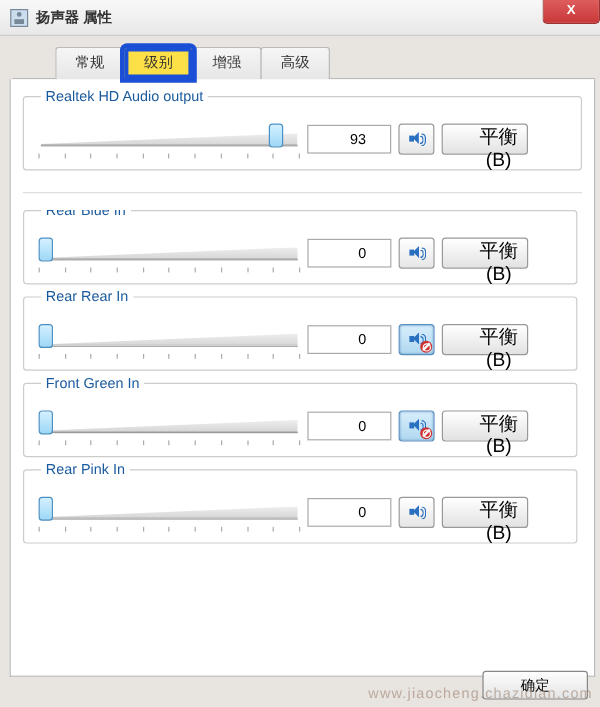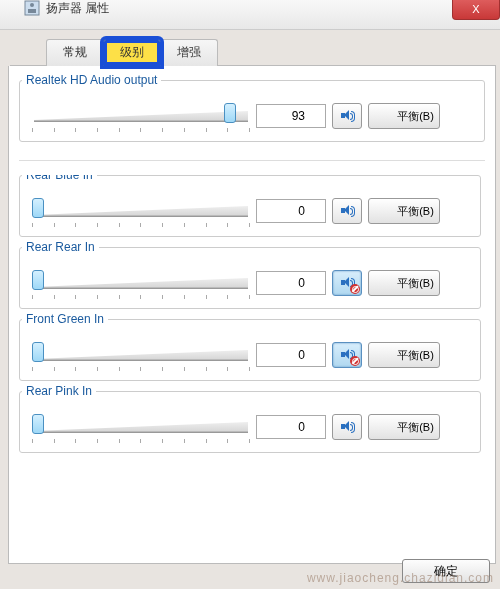--- a/index.html
+++ b/index.html
@@ -1,39 +1,39 @@
 <!DOCTYPE html>
 <html><head>
 <meta charset="utf-8">
 <style>
 * { box-sizing: border-box; margin: 0; padding: 0; font-family: "Microsoft YaHei", "Segoe UI", Tahoma, sans-serif; }
 body { width: 500px; height: 589px; background: #e8e4e0; position: relative; overflow: hidden; }
 
 
-.titlebar { height: 30px; background: linear-gradient(to bottom, #f8f8f8, #e8e8e8); display: flex; padding-left: 24px; border-bottom: 1px solid #ccc; position: relative; }
+.titlebar { height: 30px; background: linear-gradient(to bottom, #f8f8f8, #e8e8e8); display: flex; align-items: center; padding-left: 8px; border-bottom: 1px solid #ccc; position: relative; font-weight: bold; }
 .titlebar .icon { width: 16px; height: 16px; margin-right: 6px; }
 .titlebar .title { font-size: 12px; color: #333; }
 .closebtn { position: absolute; right: 0; top: -2px; width: 48px; height: 22px; background: linear-gradient(to bottom, #e06060, #c83838); border: 1px solid #a03030; border-top: none; border-radius: 0 0 4px 4px; display: flex; align-items: center; justify-content: center; color: #fff; font-size: 11px; cursor: pointer; }
 
 
 .winbody { padding: 8px 4px 4px 8px; }
 
 
 .tabstrip { display: flex; border-bottom: 1px solid #bbb; margin-left: 2px; padding-left: 36px; }
 .tab { padding: 4px 16px; font-size: 12px; background: linear-gradient(to bottom, #f6f6f6, #e6e6e6); border: 1px solid #bbb; border-bottom: none; border-radius: 3px 3px 0 0; margin-right: -1px; position: relative; top: 1px; cursor: pointer; color: #333; }
 .tab.active { background: #fde047; border-bottom: 1px solid #fff; z-index: 2; }
 .tab.highlighted { box-shadow: 0 0 0 3px #1a4fd6 inset, 0 0 0 3px #1a4fd6; border-color: #1a4fd6; }
 
 
 .tabpanel { background: #fff; border: 1px solid #bbb; border-top: none; padding: 14px 10px 10px 10px; height: 498px; position: relative; }
 
 
 .group { border: 1px solid #ccc; border-radius: 3px; padding: 10px 8px 12px 12px; margin-bottom: 18px; position: relative; }
 .group.short { margin-bottom: 10px; }
-.group-label { position: absolute; top: -8px; left: 2px; background: #fff; padding: 0 4px; font-size: 12px; color: #1a5a9e; }
+.group-label { position: absolute; top: -8px; left: 14px; background: #fff; padding: 0 4px; font-size: 12px; color: #1a5a9e; }
 
 
 .row { display: flex; align-items: center; margin-top: 12px; gap: 6px; }
 .row:first-of-type { margin-top: 4px; }
 
 
 .slider-wrap { width: 218px; height: 22px; position: relative; }
 .slider-track-bg { position: absolute; left: 2px; right: 2px; top: 6px; height: 10px; }
 .slider-wedge {
   position: absolute; left: 0; right: 0; top: 0; height: 10px;
@@ -57,21 +57,21 @@
 .speaker::after { content: ""; position: absolute; left: 5px; top: 2px; width: 0; height: 0; border-top: 5px solid transparent; border-bottom: 5px solid transparent; border-right: 5px solid #2a70c0; }
 .waves { position: absolute; left: 11px; top: 3px; width: 4px; height: 9px; }
 .waves::before, .waves::after { content: ""; position: absolute; border: 1px solid #2a70c0; border-left: none; border-radius: 0 8px 8px 0; }
 .waves::before { left: 0; top: 2px; width: 2px; height: 5px; }
 .waves::after { left: 1px; top: 0; width: 3px; height: 9px; }
 .mutemark { position: absolute; right: 1px; bottom: 1px; width: 10px; height: 10px; border-radius: 50%; background: #d03030; display: flex; align-items: center; justify-content: center; }
 .mutemark::before { content:""; width: 5px; height: 5px; border: 1.5px solid #fff; border-radius: 50%; }
 .mutemark::after { content:""; position:absolute; width: 8px; height: 1.5px; background:#fff; transform: rotate(-45deg); }
 
 
-.balance-btn { width: 72px; height: 26px; border: 1px solid #999; border-radius: 3px; background: linear-gradient(to bottom, #fff, #e2e2e2); font-size: 11px; cursor: pointer; padding-left: 23px; }
+.balance-btn { width: 72px; height: 26px; border: 1px solid #999; border-radius: 3px; background: linear-gradient(to bottom, #fff, #e2e2e2); font-size: 16px; cursor: pointer; padding-left: 23px; }
 
 
 .sep { border: none; border-top: 1px solid #ddd; margin: 6px 0 14px 0; }
 
 
 .scrollarea { height: 310px; overflow-y: scroll; padding-right: 4px; }
 .scrollarea::-webkit-scrollbar { width: 17px; }
 .scrollarea::-webkit-scrollbar-track { background: #f0f0f0; border-left: 1px solid #ddd; }
 .scrollarea::-webkit-scrollbar-thumb { background: linear-gradient(to right, #e8e8e8, #cfcfcf); border: 1px solid #aaa; border-radius: 2px; }
 .scrollarea::-webkit-scrollbar-button { height: 17px; background: #e8e8e8; border: 1px solid #aaa; }
@@ -97,20 +97,21 @@
   <div class="closebtn">
       <span>X</span>
     </div>
 </div>
 
 <div class="winbody">
   <div class="tabstrip">
     <div class="tab">常规</div>
     <div class="tab active highlighted">级别</div>
     <div class="tab">增强</div>
+    <div class="tab">高级</div>
   </div>
 
   <div class="tabpanel">
 
     <div class="group">
       <div class="group-label">Realtek HD Audio output</div>
       <div class="row">
         <div class="slider-wrap">
           <div class="slider-track-bg">
               <div class="slider-wedge"></div>

